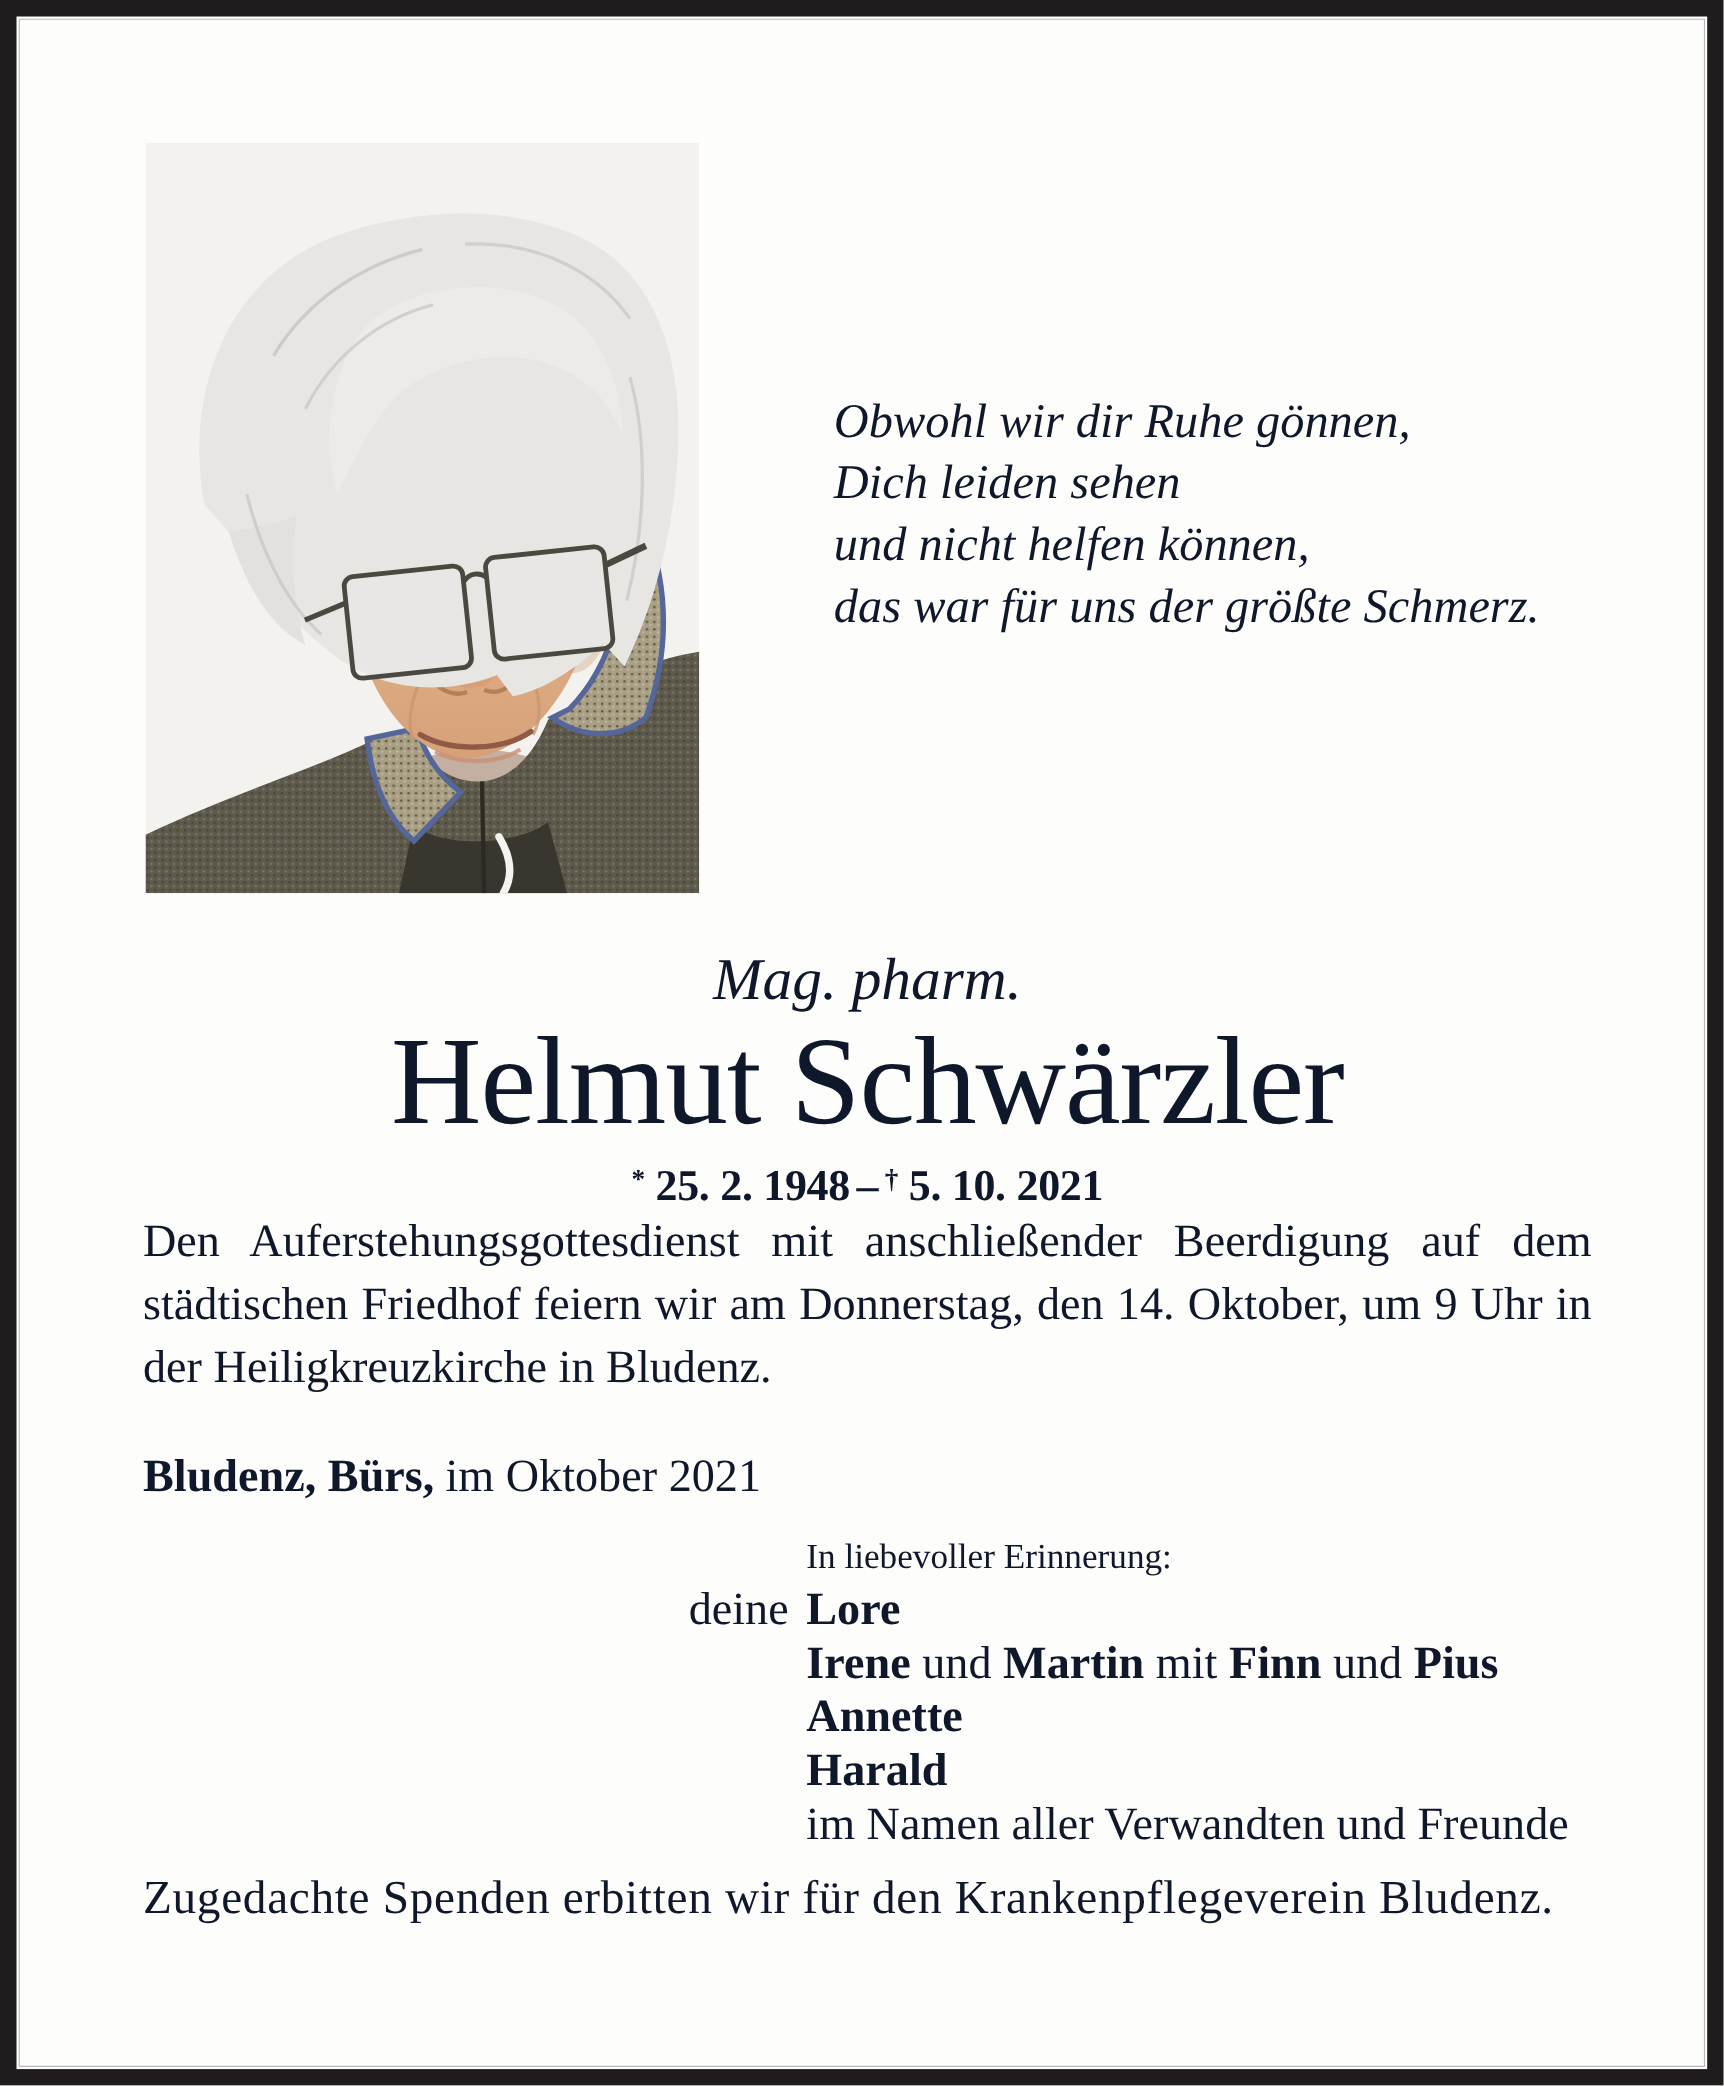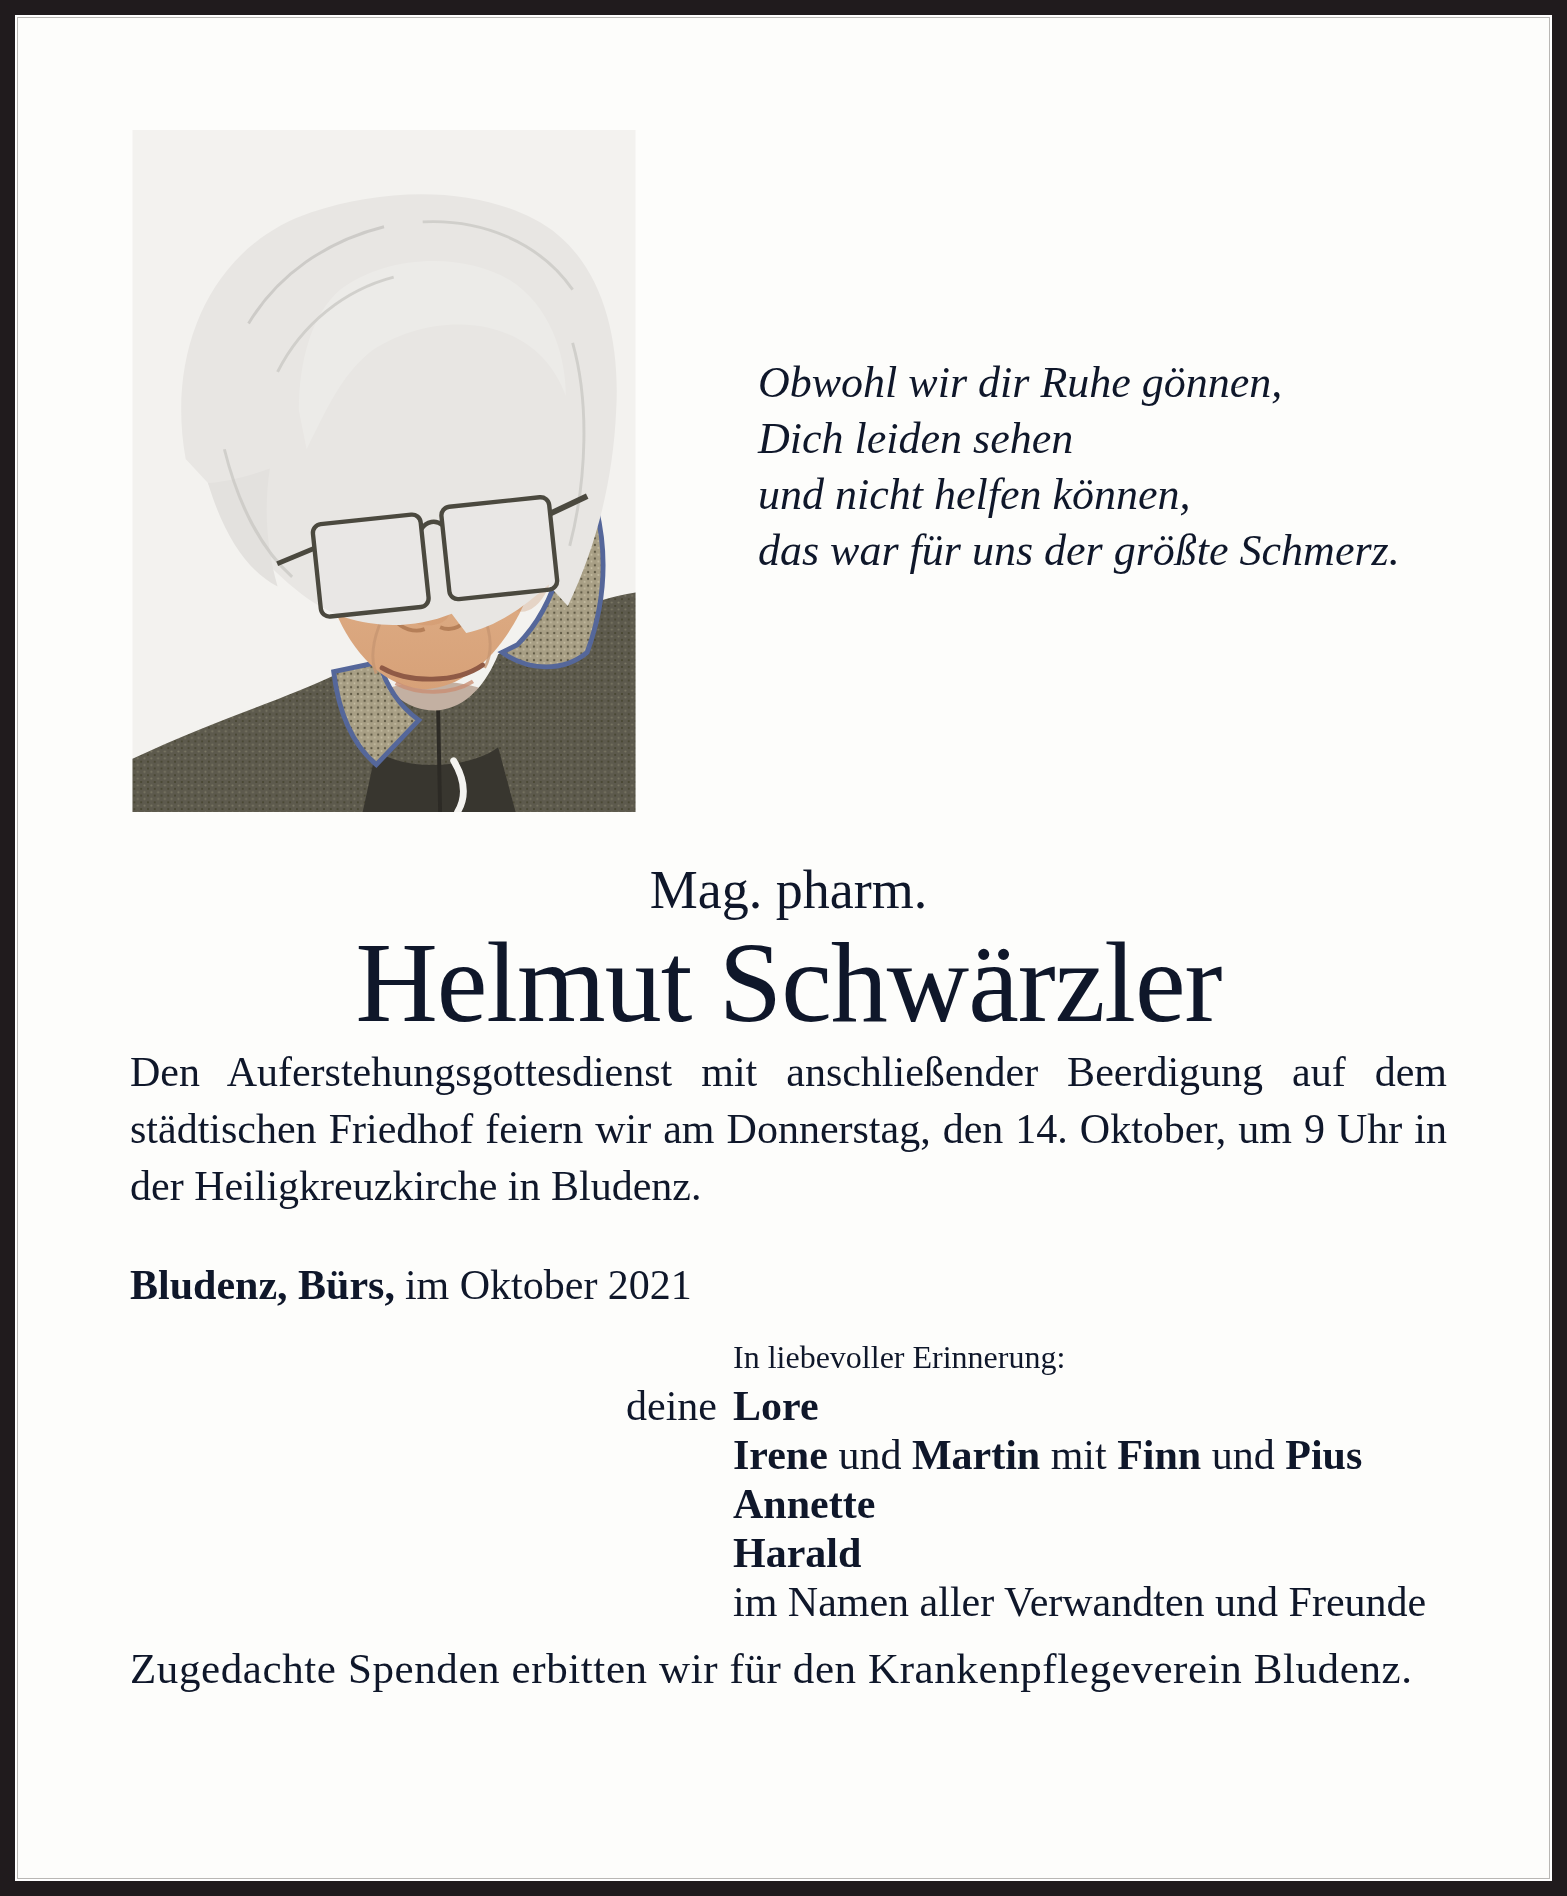--- a/index.html
+++ b/index.html
@@ -13,21 +13,21 @@
     font-family:"Liberation Serif","DejaVu Serif",serif;
     color:#0f172a;
     overflow:hidden;
   }
   .content{padding:0 105px 0 115px;}
   
   .photo-row{display:flex;margin-top:115px;}
   .portrait{width:508px;height:682px;flex:0 0 auto;display:block;}
   .poem{margin-left:120px;margin-top:225px;font-style:italic;font-size:44px;line-height:56px;white-space:nowrap;}
   
-  .title-prefix{margin-top:50px;text-align:center;font-size:54px;line-height:1.05;}
+  .title-prefix{margin-top:50px;text-align:center;font-size:54px;line-height:1.05;font-style:italic;}
   .deceased-name{margin-top:2px;text-align:center;font-size:114px;line-height:1.08;letter-spacing:-1px;}
   .life-dates{margin-top:10px;text-align:center;font-size:40px;font-weight:bold;letter-spacing:-0.3px;}
   .life-dates .sym{font-size:0.62em;vertical-align:0.45em;}
   .life-dates .sep{padding:0 6px;}
   
   .para{font-size:42px;line-height:57px;}
   .p1{margin-top:34px;}
   .p2{margin-top:0;text-align:justify;}
   .dateline{margin-top:16px;font-size:42px;line-height:57px;}
   .dateline .b{font-weight:bold;}
@@ -139,20 +139,25 @@
       <div class="poem">
         <div>Obwohl wir dir Ruhe gönnen,</div>
         <div>Dich leiden sehen</div>
         <div>und nicht helfen können,</div>
         <div>das war für uns der größte Schmerz.</div>
       </div>
     </div>
 
     <div class="title-prefix">Mag. pharm.</div>
     <div class="deceased-name">Helmut Schwärzler</div>
+    <div class="life-dates">
+      <span class="sym">*</span>
+      <span>25. 2. 1948</span><span class="sep">–</span><span class="sym">†</span>
+      <span>5. 10. 2021</span>
+    </div>
 
     <p class="para p2">Den Auferstehungsgottesdienst mit anschließender Beerdigung auf dem städtischen Friedhof feiern wir am Donnerstag, den 14. Oktober, um 9 Uhr in der Heiligkreuzkirche in Bludenz.</p>
 
     <div class="dateline">
       <span class="b">Bludenz, Bürs,</span><span class="reg">im Oktober 2021</span>
     </div>
 
     <div class="memorial-heading">In liebevoller Erinnerung:</div>
     <div class="m-rows">
         <div class="m-row"><span class="m-prefix">deine</span><span class="b">Lore</span></div>

